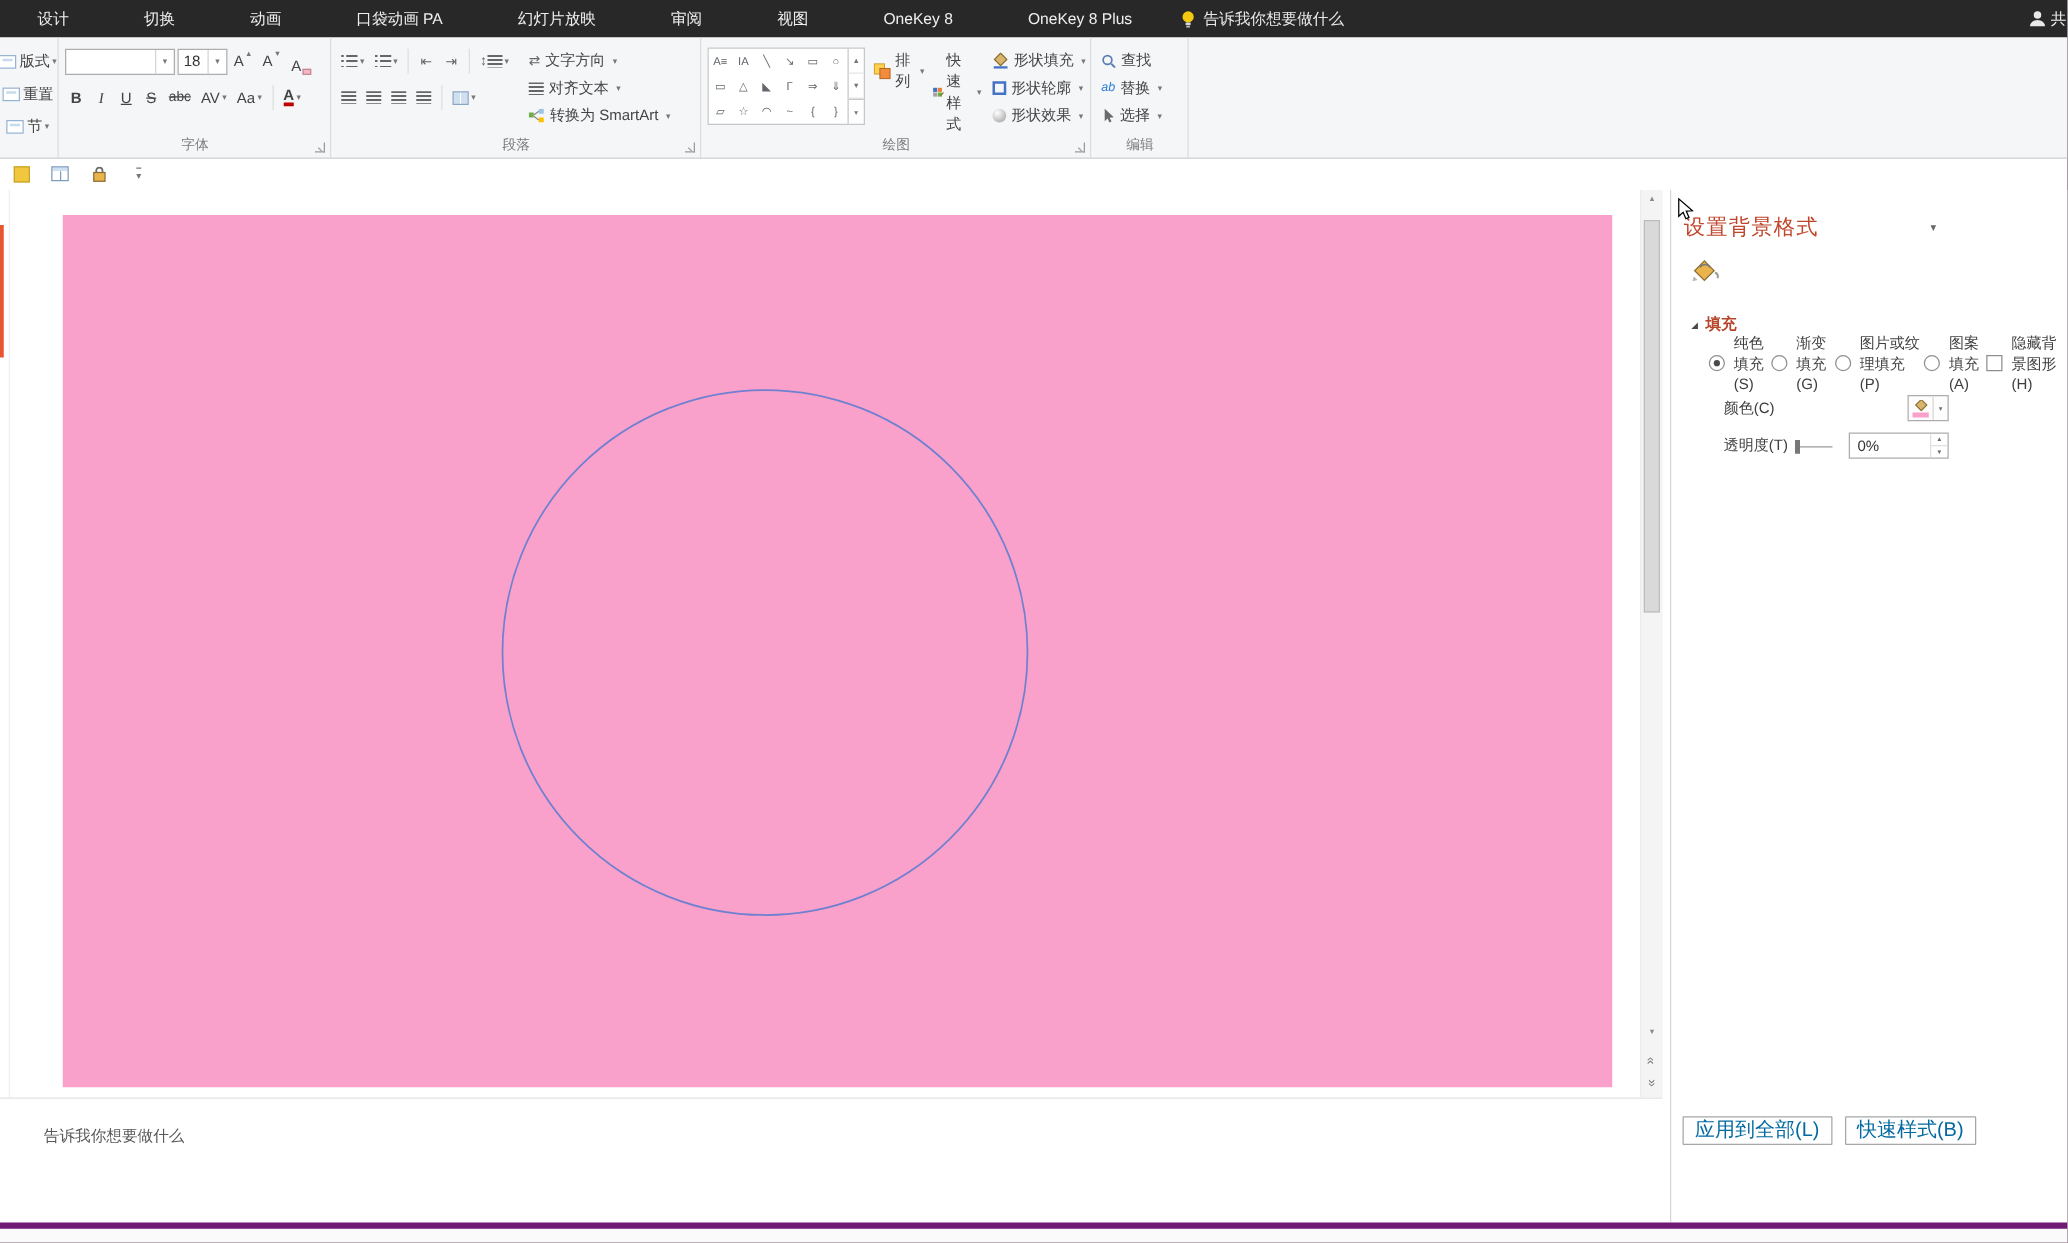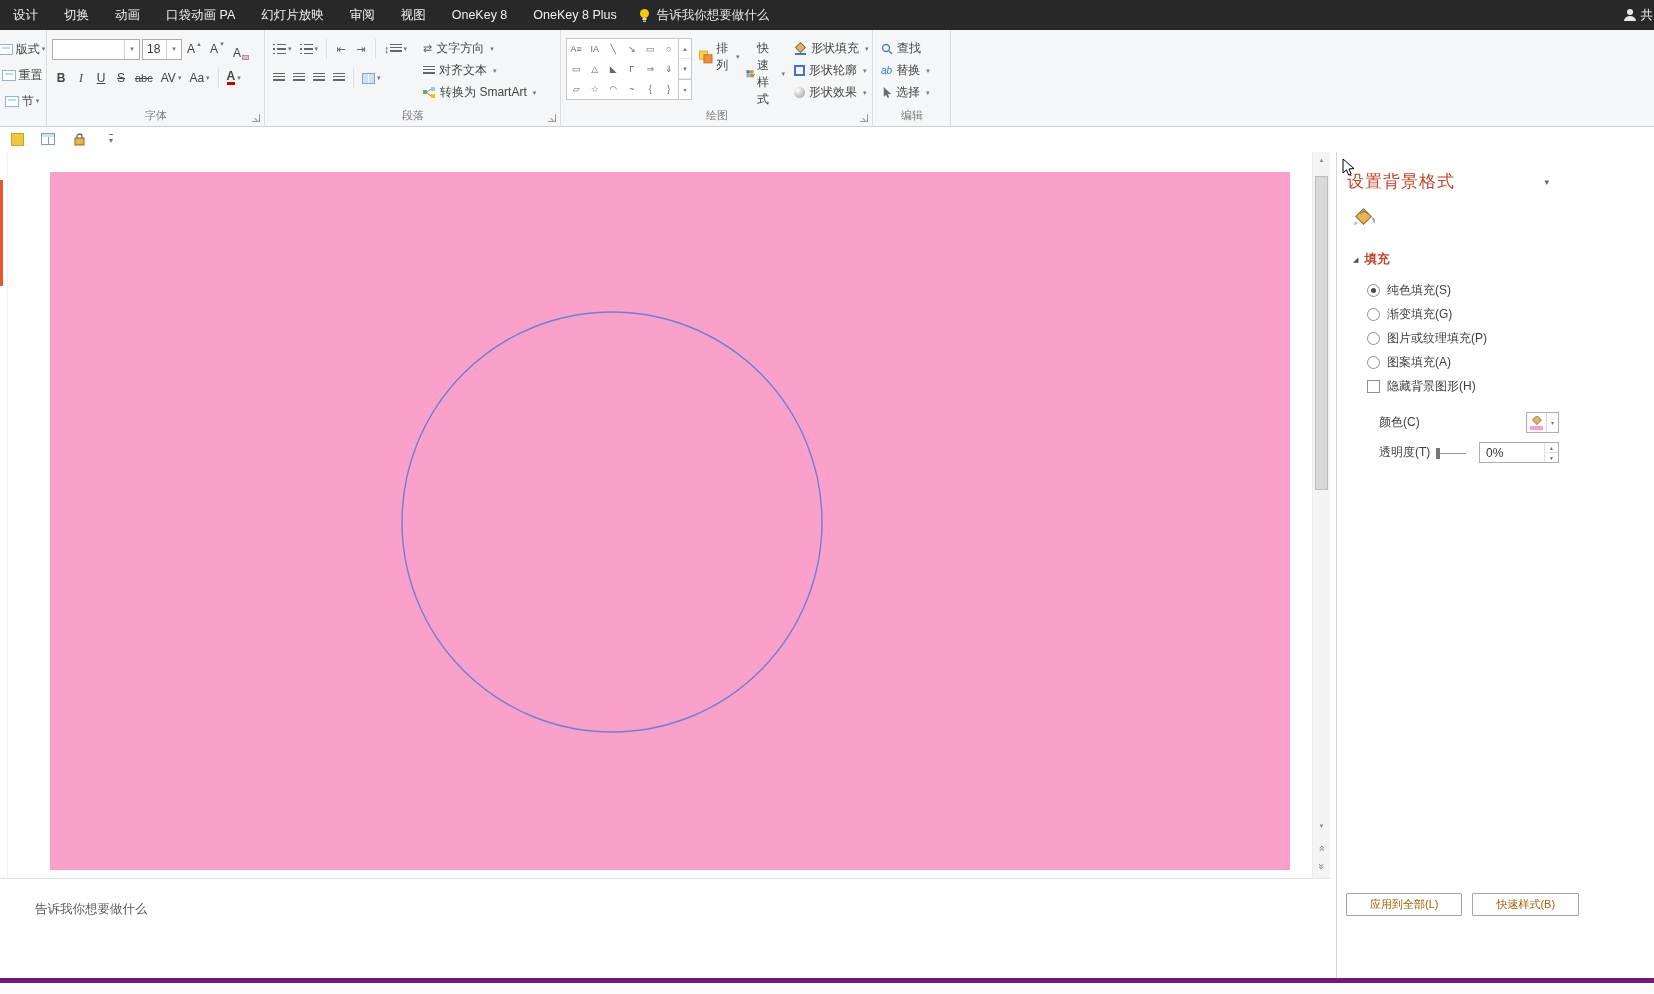--- a/index.html
+++ b/index.html
@@ -3,21 +3,21 @@
 <meta charset="utf-8">
 <style>
   *{margin:0;padding:0;box-sizing:border-box}
   html,body{background:#666}
   body{font-family:"Liberation Sans",sans-serif}
   .app{position:relative;width:1654px;height:994px;background:#fff;overflow:hidden;font-size:12px;color:#444}
 
   
   .titlebar{position:absolute;top:0;left:0;right:0;height:30px;background:#282828;display:flex;align-items:center;color:#f0f0f0}
   .tabs{display:flex;height:100%}
-  .tab{padding:0 13px;line-height:30px;font-size:12.5px;white-space:nowrap;cursor:default}
+  .tab{padding:0 30px;line-height:30px;font-size:12.5px;white-space:nowrap;cursor:default}
   .tellme{display:flex;align-items:center;gap:6px;margin-left:8px;font-size:12.5px;color:#e8e8e8}
   .share{margin-left:auto;display:flex;align-items:center;gap:4px;font-size:12.5px;padding-right:1px}
 
   
   .ribbon{position:absolute;top:30px;left:0;right:0;height:97px;background:#f5f6f7;border-bottom:1px solid #d0d0d0;display:flex}
   .rgroup{position:relative;height:100%;border-right:1px solid #dcddde;padding:8px 4px 18px 5px}
   .g-slides{width:47px;overflow:hidden;padding-left:2px}
   .g-font{width:218px}
   .g-para{width:296px}
   .g-draw{width:312px}
@@ -88,41 +88,41 @@
   .notesbar span{position:absolute;left:35px;top:22px;font-size:12.5px;color:#595959}
 
   
   .pane{position:absolute;left:1336px;top:0;width:318px;height:826px;background:#fff;border-left:1px solid #d8d8d8;padding:18px 0 0 10px}
   .pane-title{display:flex;align-items:center;width:202px}
   .pane-title .t{font-size:17px;color:#c0452a;letter-spacing:1px}
   .pane-title .pdd{margin-left:auto;font-size:9px;color:#666}
   .bucketwrap{margin:12px 0 0 4px;height:26px}
   .fill-hd{margin:20px 0 0 6px;display:flex;align-items:center;gap:6px;font-weight:bold;color:#b7452b;font-size:12.5px}
   .fill-hd .tri{font-size:7px;color:#4a4a4a;font-weight:normal}
-  .opts{margin:10px 0 0 20px;display:flex;flex-direction:column}
+  .opts{margin:10px 0 0 20px;display:flex;flex-direction:row}
   .opt{display:flex;align-items:center;gap:7px;height:24px;font-size:12px;color:#3f3f3f}
   .radio{width:13px;height:13px;border-radius:50%;border:1px solid #8f8f8f;background:#fff;position:relative;flex:none}
   .radio.on:after{content:"";position:absolute;inset:3px;border-radius:50%;background:#4a4a4a}
   .checkbox{width:13px;height:13px;border:1px solid #8f8f8f;background:#fff;flex:none}
   .prow{display:flex;align-items:center;width:180px;margin:14px 0 0 32px;font-size:12px;color:#3f3f3f}
   .prow.t2{margin-top:9px;gap:6px}
   .colorbtn{margin-left:auto;display:flex;height:21px;border:1px solid #adadad;background:#fdfdfd}
   .cb-main{width:19px;display:flex;flex-direction:column;align-items:center;justify-content:center}
   .cb-bar{width:13px;height:4px;background:#f9a1ca;margin-top:1px}
   .cb-dd{width:12px;display:flex;align-items:center;justify-content:center;border-left:1px solid #d6d6d6;font-size:6px;color:#777}
   .tslider{position:relative;width:30px;height:18px;flex:none}
   .ttrack{position:absolute;left:0;right:0;top:9px;height:1px;background:#9a9a9a}
   .tthumb{position:absolute;left:0;top:4px;width:4px;height:11px;background:#777}
   .spinbox{margin-left:auto;width:80px;height:21px;border:1px solid #adadad;display:flex;background:#fff}
   .spinbox .sval{flex:1;font-size:12px;color:#333;padding:3px 0 0 6px}
   .spincol{width:14px;border-left:1px solid #e0e0e0;display:flex;flex-direction:column}
   .spincol span{flex:1;display:flex;align-items:center;justify-content:center;font-size:5px;color:#666}
   .spincol span:first-child{border-bottom:1px solid #e0e0e0}
   .pane-btns{position:absolute;left:9px;bottom:62px;display:flex;gap:10px}
-  .pbtn{height:23px;padding:0 23px;border:1px solid #a6a6a6;background:#fefefe;font-size:11px;color:#a16207;display:flex;align-items:center;border-radius:1px}
+  .pbtn{height:23px;padding:0 9px;border:1px solid #a6a6a6;background:#fefefe;font-size:16px;color:#0369a1;display:flex;align-items:center;border-radius:1px}
 
   
   .status{position:absolute;top:978px;left:0;width:1654px;height:16px;background:#fafafa;border-top:5px solid #701a75;overflow:hidden;display:flex;align-items:flex-start;justify-content:flex-end;gap:16px;padding:12px 14px 0 0}
   .sbitem{display:flex;align-items:center;gap:4px;font-size:12px;color:#4a4a4a;height:20px}
   .zoomline{width:70px;height:1px;background:#7a7a7a;position:relative;margin:0 4px}
   .zoomline:after{content:"";position:absolute;left:33px;top:-5px;width:4px;height:11px;background:#5f5f5f}
   .fitbox{width:13px;height:11px;border:1px solid #5f5f5f;background:#fff}
 
   .cursor{position:absolute;left:1341px;top:158px;z-index:50}
 </style>

